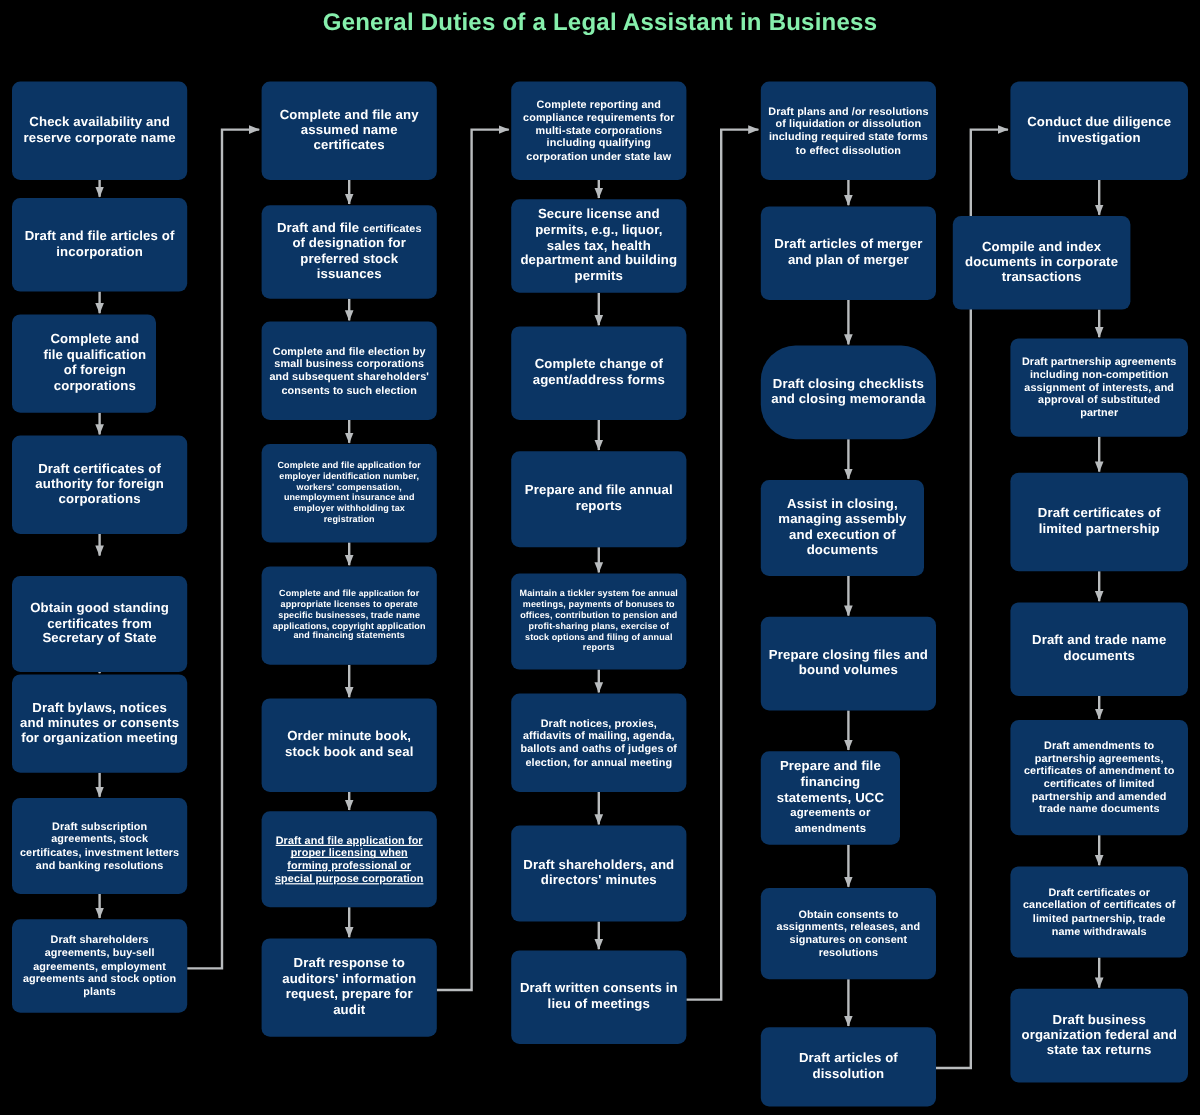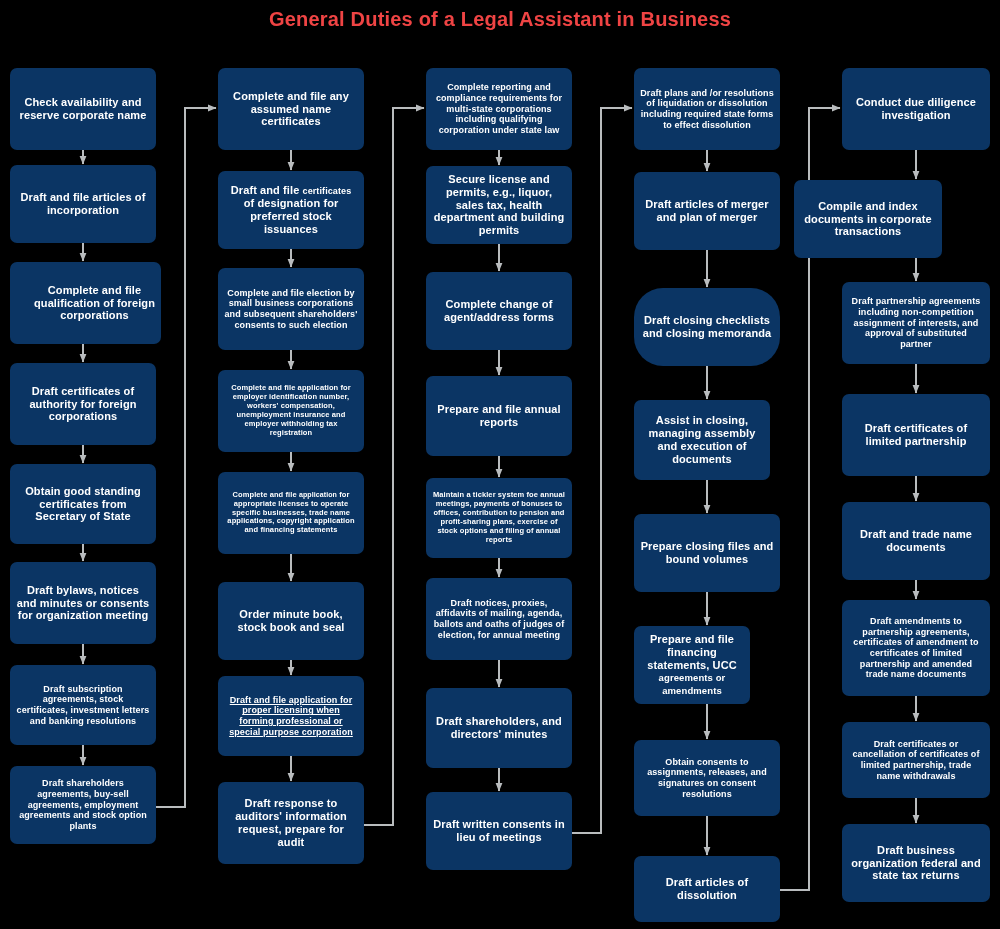--- a/index.html
+++ b/index.html
@@ -14,21 +14,21 @@
     background: #000000;
     overflow: hidden;
     font-family: "Liberation Sans", sans-serif;
   }
   #title {
     position: absolute;
     top: 8px;
     left: 0;
     width: 1000px;
     text-align: center;
-    color: #ef4444;
+    color: #86efac;
     font-size: 20px;
     font-weight: bold;
     letter-spacing: 0.2px;
   }
   #flow {
     position: absolute;
     inset: 0;
   }
   .node {
     position: absolute;
@@ -116,27 +116,27 @@
       </g>
   </svg>
 
   <div id="flow">
       <div class="node" style="left: 10px; top: 68px; width: 146px; height: 82px; font-size: 11px;">
         <span class="t">Check availability and reserve corporate name</span>
       </div>
       <div class="node" style="left: 10px; top: 165px; width: 146px; height: 78px; font-size: 11px;">
         <span class="t">Draft and file articles of incorporation</span>
       </div>
-      <div class="node" style="left: 10px; top: 262px; width: 151px; height: 82px; font-size: 11px; padding-left: 24px;">
+      <div class="node" style="left: 10px; top: 262px; width: 120px; height: 82px; font-size: 11px; padding-left: 24px;">
         <span class="t">Complete and file qualification of foreign corporations</span>
       </div>
       <div class="node" style="left: 10px; top: 363px; width: 146px; height: 82px; font-size: 11px;">
         <span class="t">Draft certificates of authority for foreign corporations</span>
       </div>
-      <div class="node" style="left: 10px; top: 464px; width: 146px; height: 80px; font-size: 11px; align-items: center;">
+      <div class="node" style="left: 10px; top: 480px; width: 146px; height: 80px; font-size: 11px; align-items: center;">
         <span class="t">Obtain good standing certificates from Secretary of State</span>
       </div>
       <div class="node" style="left: 10px; top: 562px; width: 146px; height: 82px; font-size: 11px;">
         <span class="t">Draft bylaws, notices and minutes or consents for organization meeting</span>
       </div>
       <div class="node" style="left: 10px; top: 665px; width: 146px; height: 80px; font-size: 9px;">
         <span class="t">Draft subscription agreements, stock certificates, investment letters and banking resolutions</span>
       </div>
       <div class="node" style="left: 10px; top: 766px; width: 146px; height: 78px; font-size: 9px;">
         <span class="t">Draft shareholders agreements, buy-sell agreements, employment agreements and stock option plants</span>

